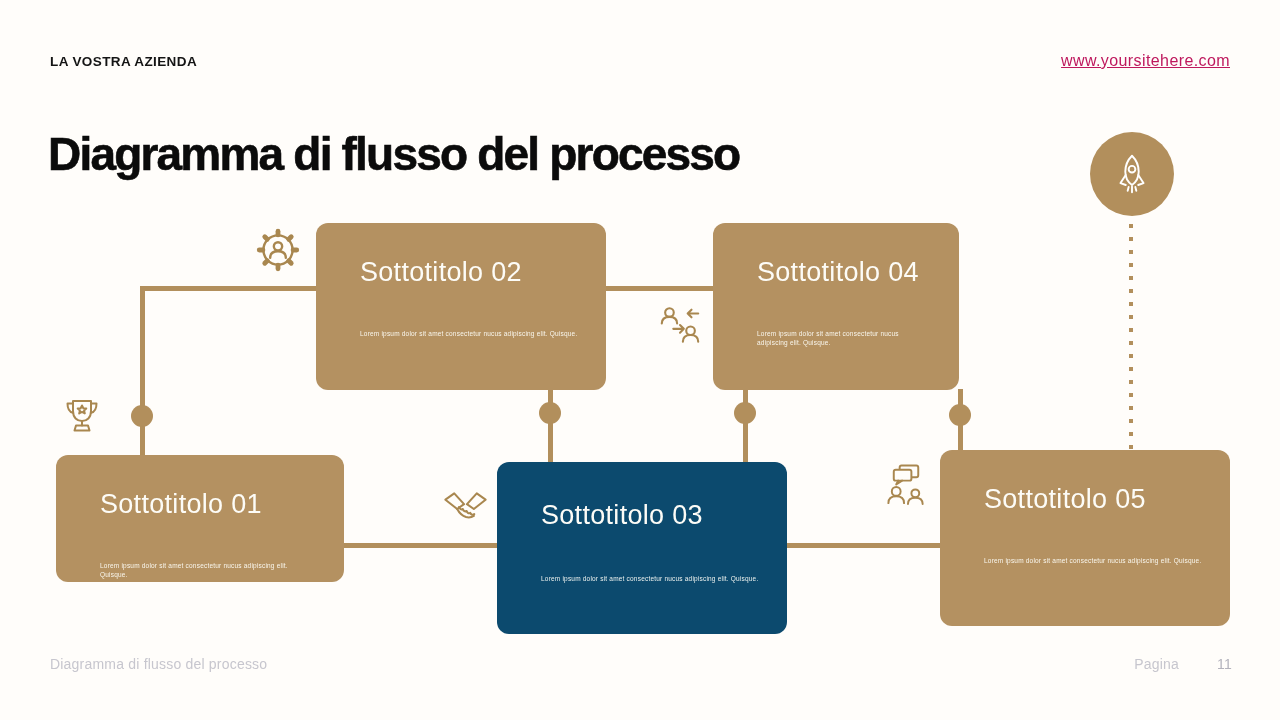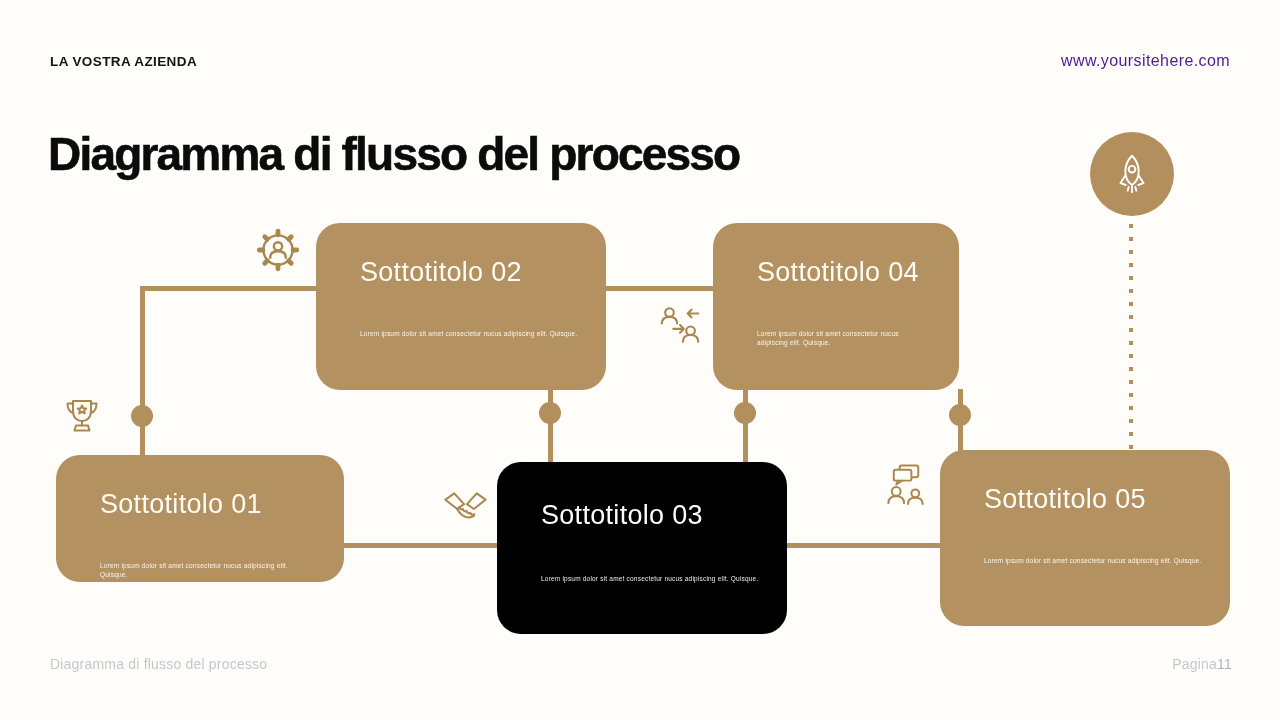--- a/index.html
+++ b/index.html
@@ -8,21 +8,21 @@
     background:#fffdfa;overflow:hidden;
     font-family:"Liberation Sans",sans-serif;
   }
   
   .company{
     position:absolute;left:50px;top:54px;
     font-size:13.5px;font-weight:700;letter-spacing:0.4px;color:#141414;
   }
   .website{
     position:absolute;right:50px;top:52px;
-    font-size:16px;font-weight:400;letter-spacing:0.4px;color:#4c1d95;
+    font-size:16px;font-weight:400;letter-spacing:0.4px;color:#be185d;text-decoration:underline;
   }
   
   .page-title{
     position:absolute;left:48px;top:127px;margin:0;
     font-size:46px;font-weight:800;letter-spacing:-1.8px;color:#0b0b0b;
     -webkit-text-stroke:0.6px #0b0b0b;
   }
   
   .rocket-badge{
     position:absolute;left:1090px;top:132px;width:84px;height:84px;
@@ -32,42 +32,42 @@
   .dotted-line{
     position:absolute;left:1129px;top:224px;width:4px;height:228px;
     background-image:repeating-linear-gradient(to bottom,#b28f5c 0 4px,transparent 4px 13px);
   }
   
   .h-line,.v-line{position:absolute;background:#b28f5c;}
   .h-line{height:5px;}
   .v-line{width:5px;}
   .node{position:absolute;width:22px;height:22px;border-radius:50%;background:#b28f5c;}
   
-  .box{position:absolute;border-radius:24px;background:#b49161;}
-  .box.dark{background:#000000;}
+  .box{position:absolute;border-radius:12px;background:#b49161;}
+  .box.dark{background:#0c4a6e;}
   .box-title{
     position:absolute;left:44px;top:34px;
     font-size:27px;font-weight:500;letter-spacing:0.3px;color:#fdfcf7;
   }
   .box-body{
     position:absolute;left:44px;top:106px;right:28px;
     font-size:6.5px;letter-spacing:0.2px;line-height:1.4;color:rgba(255,255,248,0.92);
   }
   
   .float-icon{position:absolute;}
   
   .footer-left{
     position:absolute;left:50px;top:656px;
     font-size:14px;color:#c7c6ce;letter-spacing:0.2px;
   }
   .footer-right{
     position:absolute;right:48px;top:656px;font-size:14px;letter-spacing:0.2px;
   }
   .footer-right .page-label{color:#c7c6ce;}
-  .footer-right .page-number{color:#b3b2bc;font-weight:400;}
+  .footer-right .page-number{color:#b3b2bc;font-weight:400;margin-left:38px;}
   svg{display:block;}
 </style>
 </head>
 <body>
 
 <div class="slide">
 
   <div class="company">LA VOSTRA AZIENDA</div>
   <div class="website">www.yoursitehere.com</div>
 

